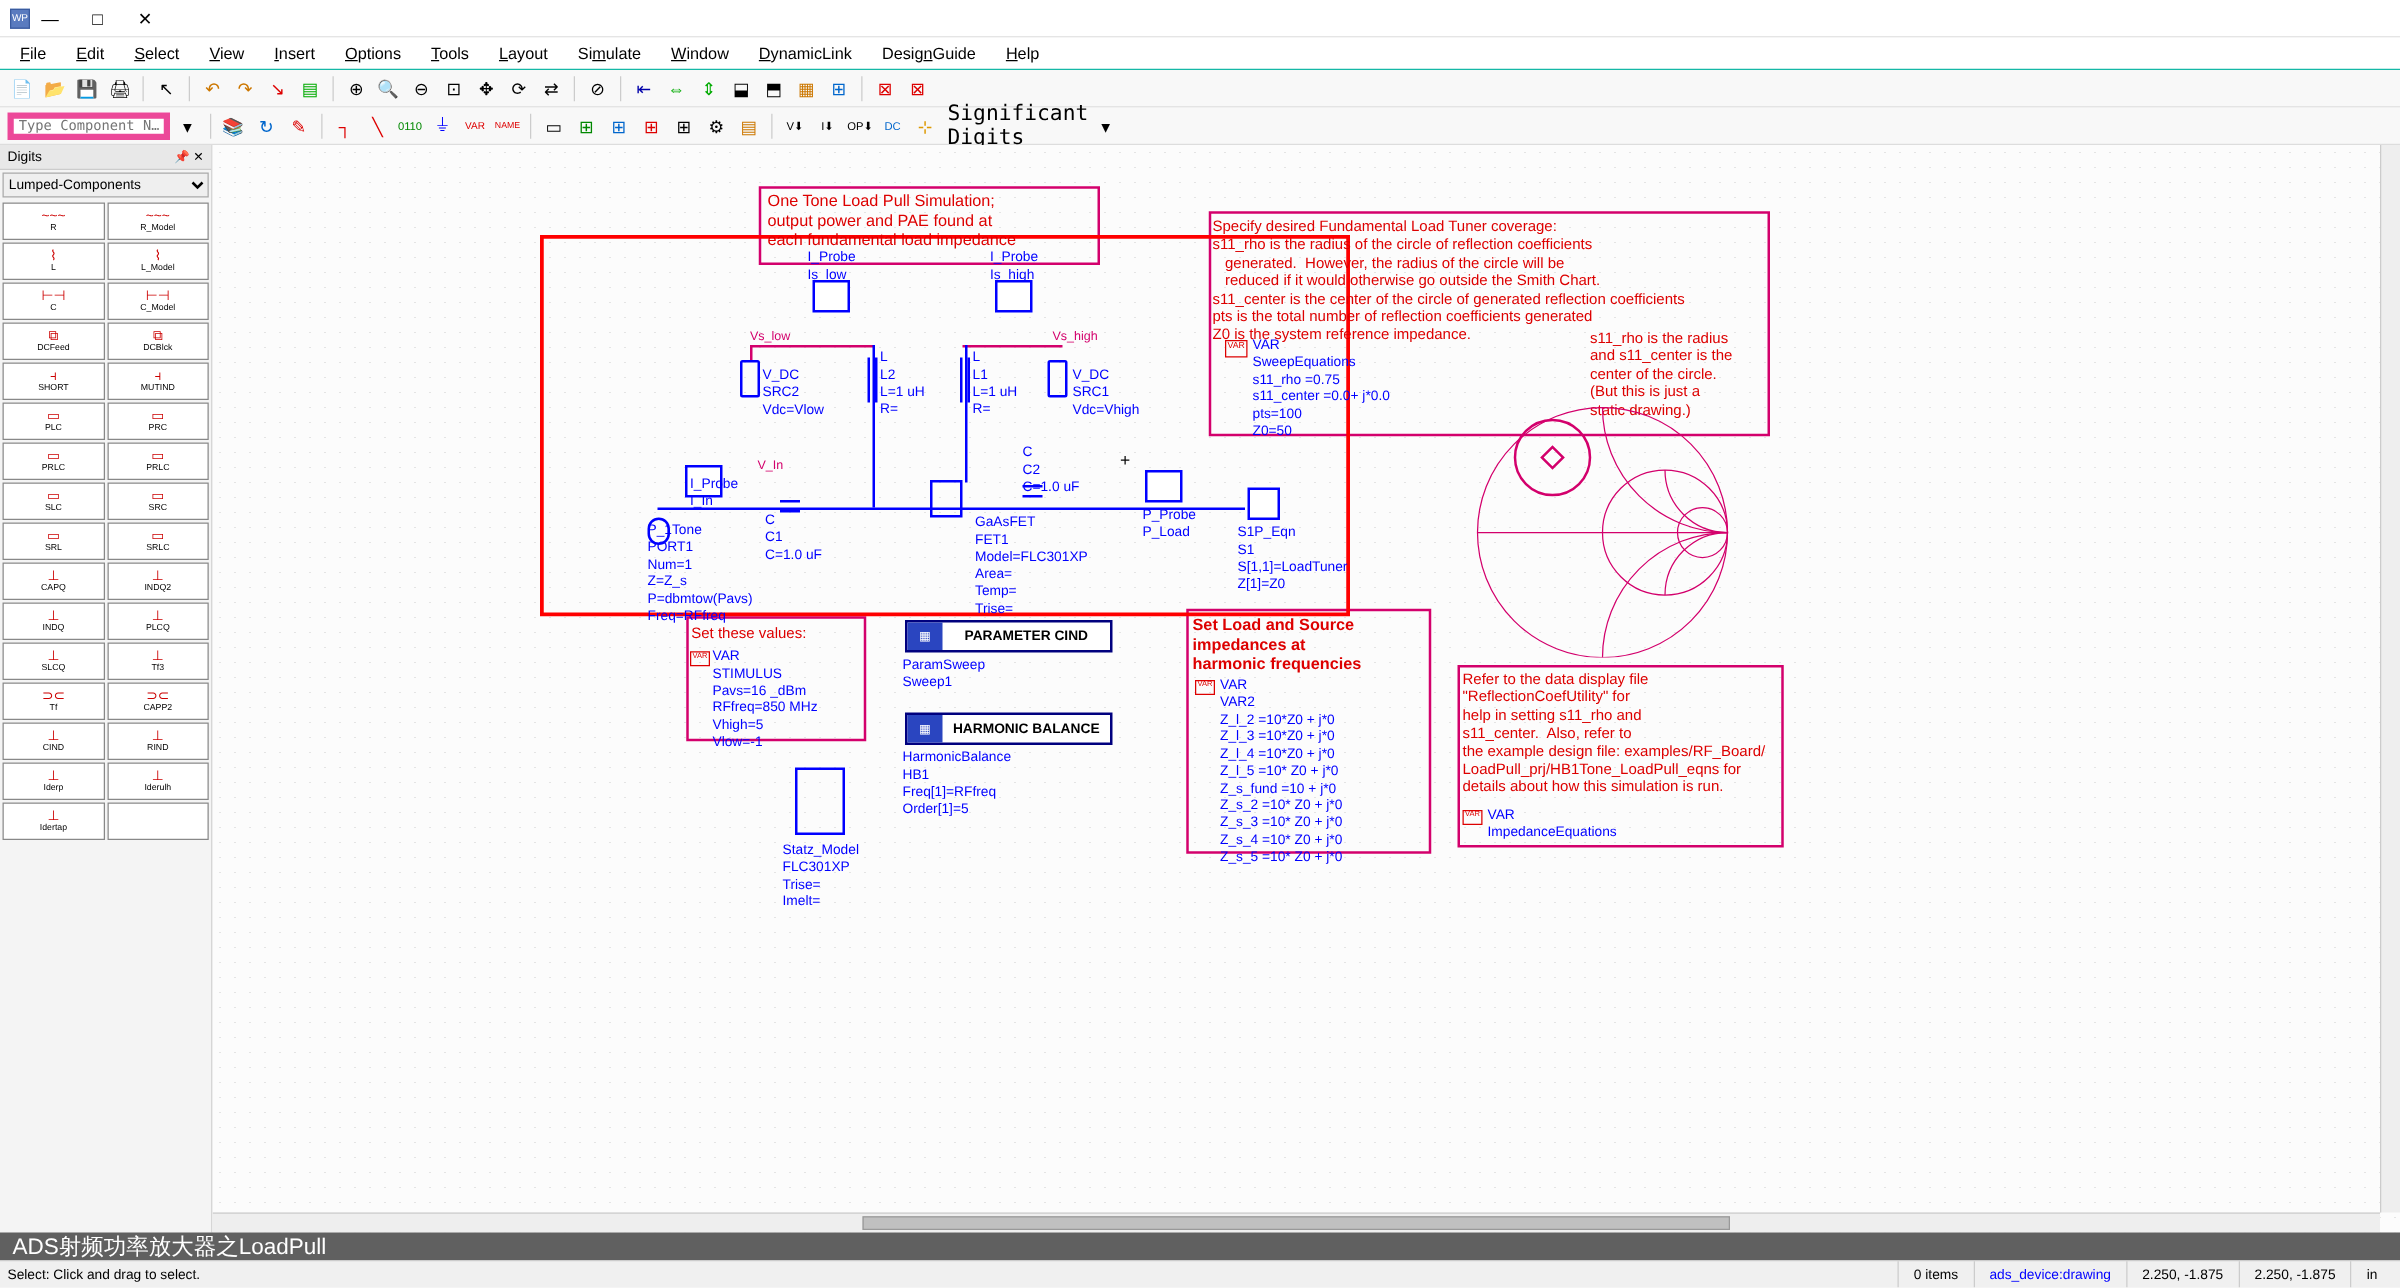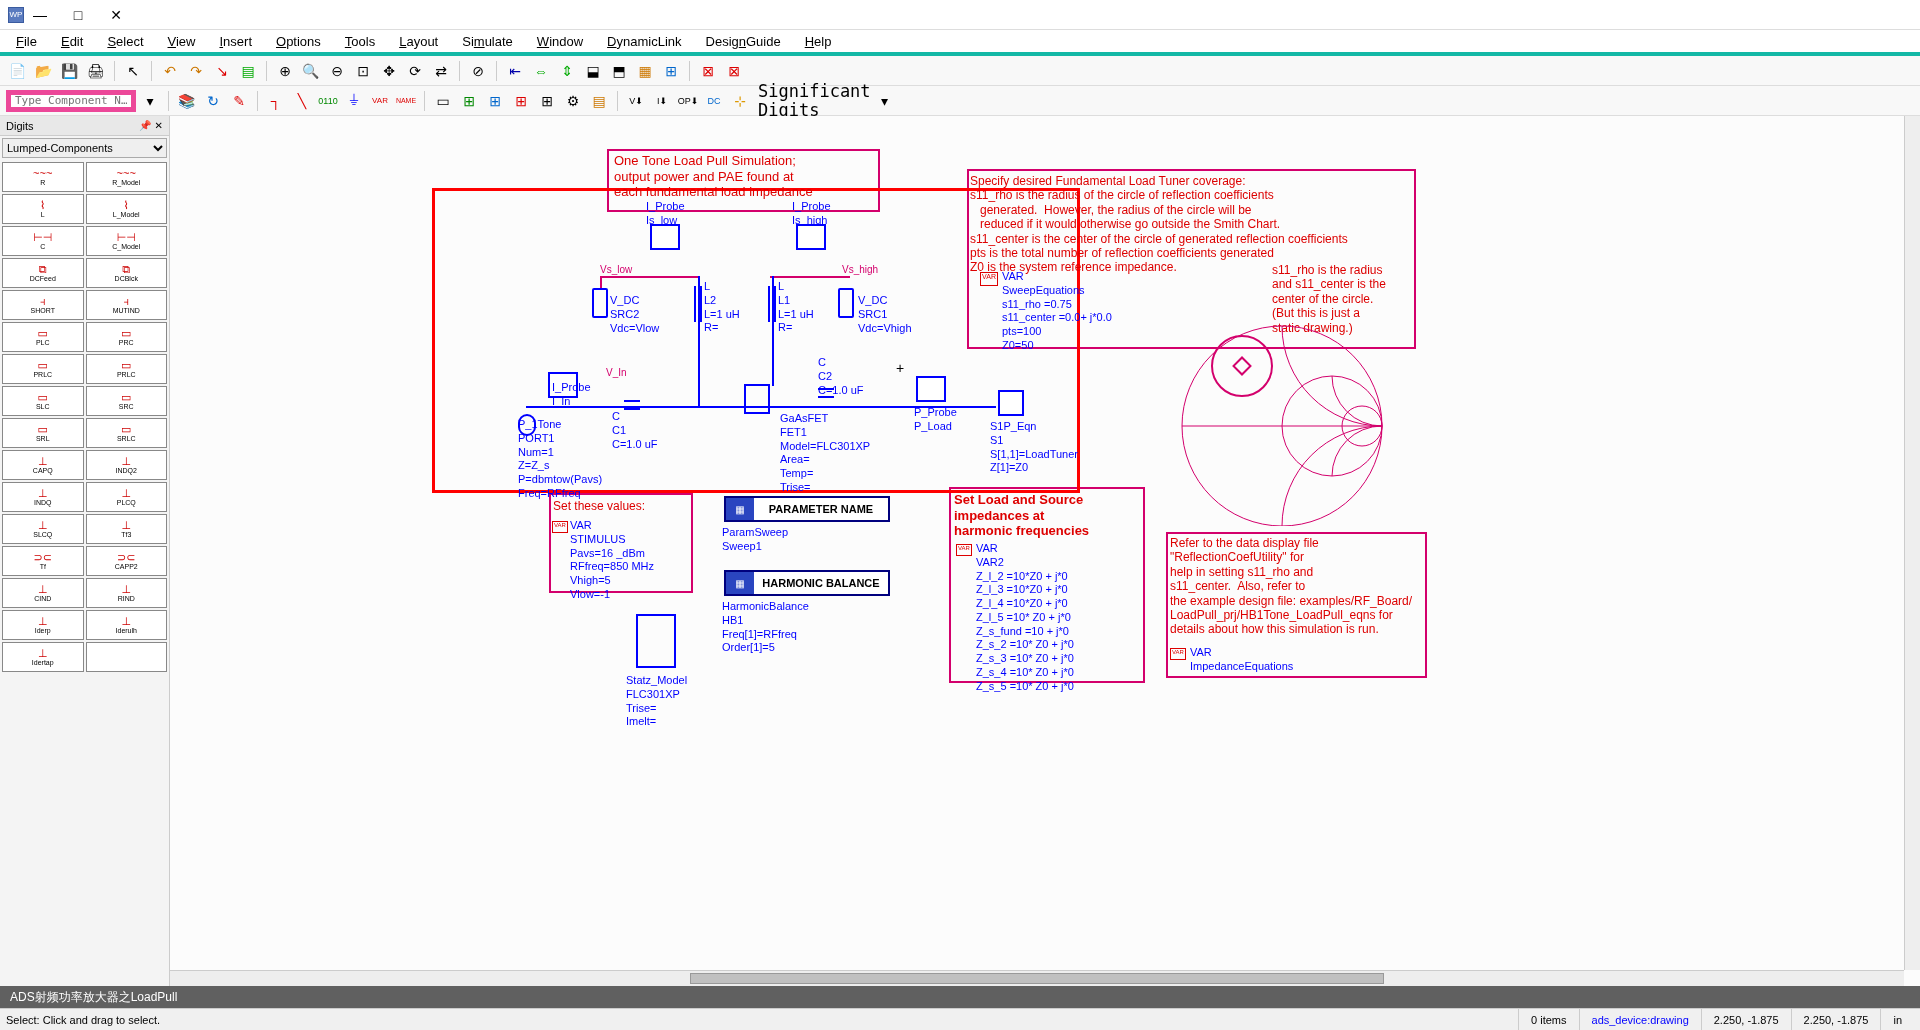--- a/index.html
+++ b/index.html
@@ -4,21 +4,21 @@
 <style>
 * { margin: 0; padding: 0; box-sizing: border-box; font-family: 'Segoe UI', Tahoma, sans-serif; }
 body { width: 1920px; height: 1030px; background: #f0f0f0; overflow: hidden; position: relative; }
 
 .titlebar { height: 30px; background: #fff; display: flex; align-items: center; padding: 0 8px; border-bottom: 1px solid #ddd; }
 .titlebar .app-icon { width: 16px; height: 16px; background: #5a7bbf; border: 1px solid #3a5b9f; margin-right: 6px; font-size: 8px; color: #fff; display: flex; align-items: center; justify-content: center; }
 .titlebar .title-text { font-size: 12px; color: #000; flex: 1; }
 .win-controls { display: flex; gap: 18px; margin-right: 10px; }
 .win-controls span { font-size: 14px; cursor: pointer; width: 20px; text-align: center; }
 
-.menubar { height: 26px; background: #fff; display: flex; align-items: center; padding: 0 6px; gap: 4px; border-bottom: 4px solid #14b8a6; }
+.menubar { height: 26px; background: #fff; display: flex; align-items: center; padding: 0 6px; gap: 4px; border-bottom: 1px solid #14b8a6; }
 .menubar .menu-item { font-size: 13px; padding: 2px 10px; cursor: pointer; }
 .menubar .menu-item u { text-decoration: underline; }
 
 .toolbar1, .toolbar2 { height: 30px; background: #f8f8f8; display: flex; align-items: center; padding: 0 6px; gap: 2px; border-bottom: 1px solid #ddd; }
 .tool-btn { width: 24px; height: 24px; display: flex; align-items: center; justify-content: center; font-size: 14px; cursor: pointer; border: 1px solid transparent; }
 .tool-sep { width: 1px; height: 20px; background: #ccc; margin: 0 4px; }
 .comp-input { width: 130px; height: 22px; font-size: 11px; font-family: monospace; padding: 0 4px; border: 5px solid #ec4899; background: #fff; }
 .sig-digits { font-size: 17px; font-family: monospace; line-height: 1.1; margin-left: 4px; }
 
 .main-area { display: flex; height: calc(100% - 30px - 26px - 30px - 30px - 22px - 22px); }
@@ -43,21 +43,21 @@
 .red-box { position: absolute; border: 3px solid #ff0000; }
 .comp-txt { color: #00f; font-family: Arial; font-size: 11px; line-height: 1.25; white-space: pre; }
 .comp-sym { border: 2px solid #00f; background: #fff; }
 .sim-box { border: 2px solid #00007e; background: #fff; display: flex; align-items: center; height: 26px; }
 .sim-box .icon-part { width: 28px; height: 100%; background: #2a45c0; display: flex; align-items: center; justify-content: center; color: #fff; font-size: 10px; }
 .sim-box .label-part { flex: 1; text-align: center; font-size: 11px; font-weight: bold; color: #000; padding: 0 8px; }
 .pink-label { color: #d3006c; font-size: 10px; }
 .wire-blue { position: absolute; background: #00f; }
 .wire-pink { position: absolute; background: #d3006c; }
 
-.overlay-caption { position: absolute; left: 0; bottom: 22px; height: 22px; background: rgba(80,80,80,0.9); color: #fff; font-size: 12px; padding: 0 10px; display: flex; align-items: center; width: 100%; }
+.overlay-caption { position: absolute; left: 0; bottom: 22px; height: 22px; background: rgba(80,80,80,0.9); color: #fff; font-size: 18px; padding: 0 10px; display: flex; align-items: center; width: 100%; }
 
 .statusbar { position: absolute; bottom: 0; left: 0; right: 0; height: 22px; background: #f0f0f0; border-top: 1px solid #ccc; display: flex; align-items: center; font-size: 11px; padding: 0 6px; }
 .statusbar .sb-left { flex: 1; }
 .statusbar .sb-seg { padding: 0 12px; border-left: 1px solid #ccc; height: 100%; display: flex; align-items: center; }
 .sb-blue { color: #00f; }
 
 svg.smith { position: absolute; }
 </style>
 </head>
 <body>
@@ -336,21 +336,21 @@
       <div class="sch-el comp-txt" style="left:400px;top:403px">VAR
 STIMULUS
 Pavs=16 _dBm
 RFfreq=850 MHz
 Vhigh=5
 Vlow=-1</div>
       <div class="sch-el" style="left:382px;top:405px;width:16px;height:12px;border:1px solid #d00;font-size:6px;color:#d00;text-align:center">VAR</div>
 
       <div class="sch-el sim-box" style="left:554px;top:380px;width:166px">
         <div class="icon-part">▦</div>
-        <div class="label-part">PARAMETER NAME</div>
+        <div class="label-part">PARAMETER CIND</div>
       </div>
       <div class="sch-el comp-txt" style="left:552px;top:410px">ParamSweep
 Sweep1</div>
 
       <div class="sch-el sim-box" style="left:554px;top:454px;width:166px">
         <div class="icon-part">▦</div>
         <div class="label-part">HARMONIC BALANCE</div>
       </div>
       <div class="sch-el comp-txt" style="left:552px;top:484px">HarmonicBalance
 HB1

